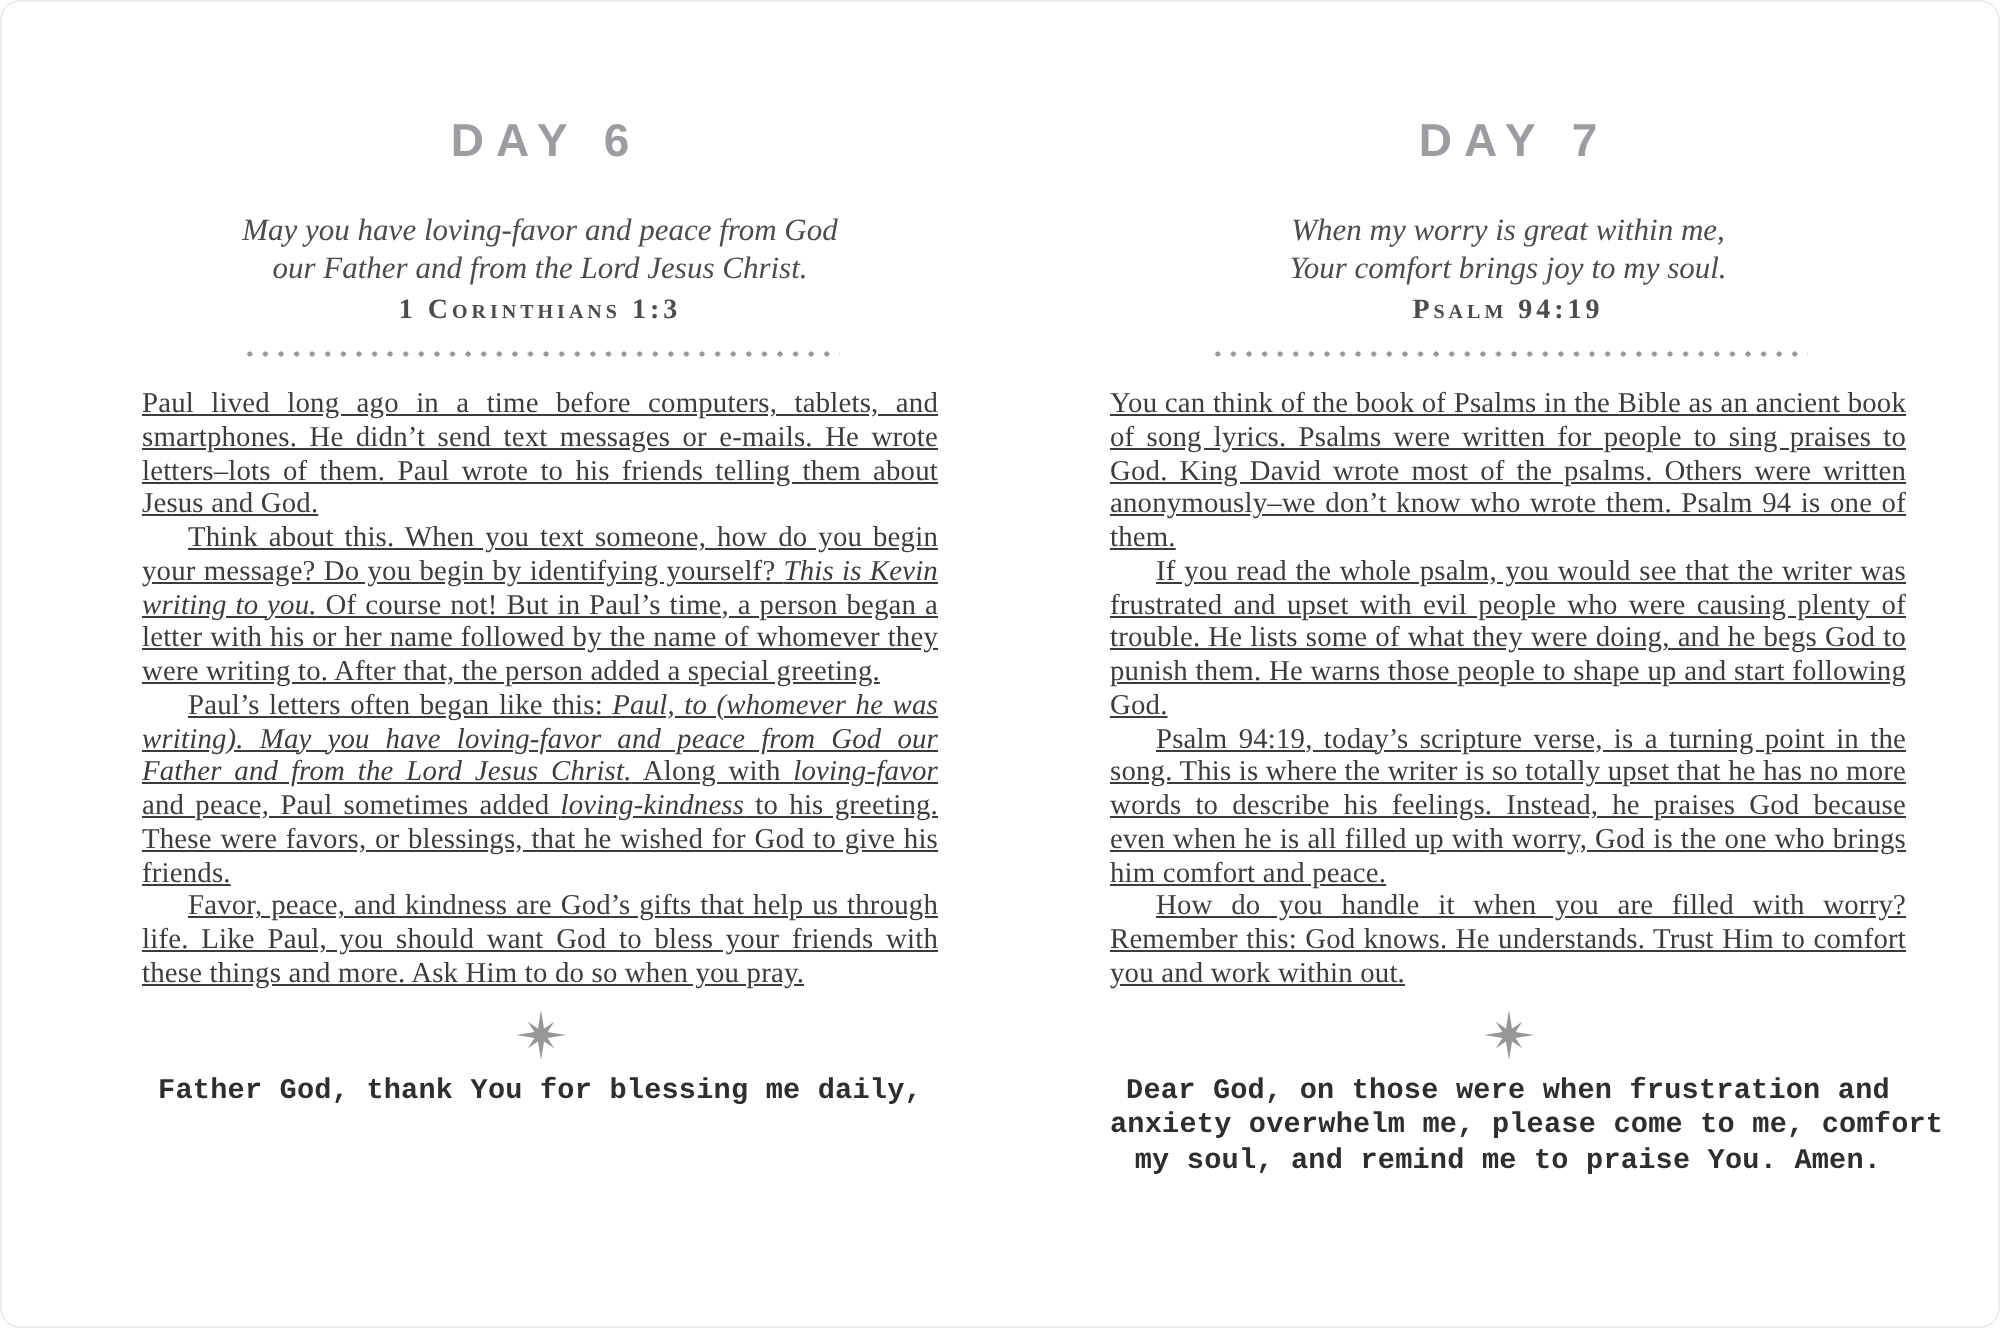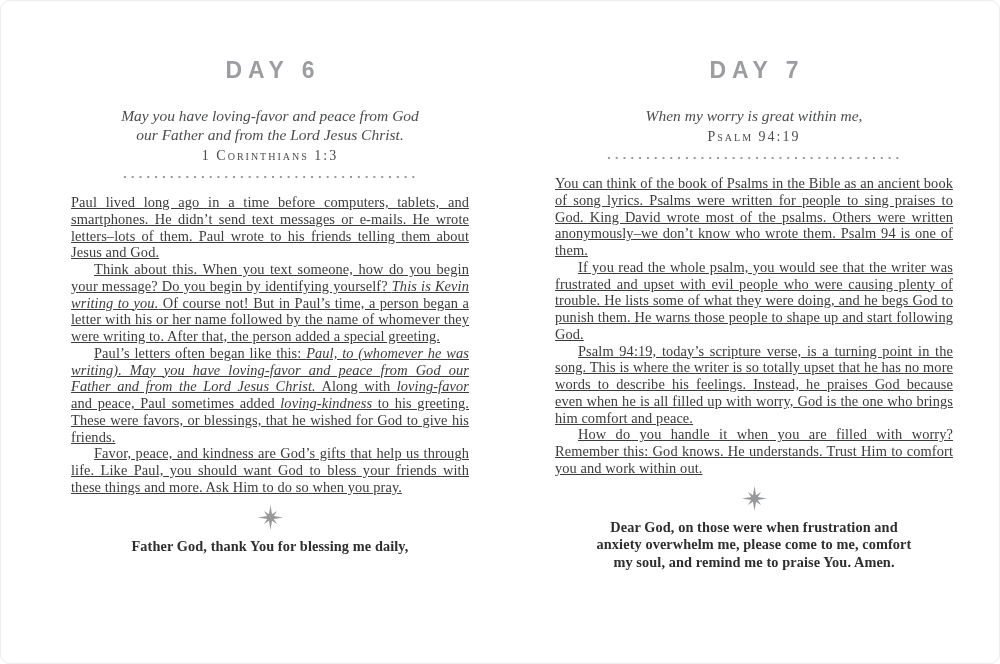--- a/index.html
+++ b/index.html
@@ -45,20 +45,21 @@
     color: #4a4c4e;
   }
   .verse .line { white-space: nowrap; }
 
   .reference {
     margin-top: 4px;
     font-variant: small-caps;
     font-size: 14px;
     letter-spacing: 2px;
     color: #4a4c4e;
+    font-weight: bold;
   }
 
   .dots {
     margin: 11px auto 0 auto;
     width: 299px;
     height: 4px;
     background-image: radial-gradient(circle, #96989a 1.15px, rgba(0,0,0,0) 1.45px);
     background-size: 7.8px 4px;
     background-repeat: repeat-x;
     background-position: 0 center;
@@ -78,21 +79,21 @@
 
   .star {
     margin-top: 9px;
     height: 26px;
     line-height: 0;
   }
   .star svg { display: inline-block; }
 
   .prayer {
     margin-top: 7px;
-    font-family: Liberation Serif, serif;
+    font-family: Liberation Mono, monospace;
     font-weight: 700;
     font-size: 14.3px;
     line-height: 17.6px;
     color: #2e2e2e;
     letter-spacing: 0.1px;
   }
   .prayer .line { white-space: nowrap; }
 </style>
 </head>
 <body>
@@ -120,20 +121,21 @@
   </div>
   <div class="prayer">
       <div class="line">Father God, thank You for blessing me daily,</div>
     </div>
 </section>
 
 <section class="page page-right">
   <h1 class="day-heading">DAY 7</h1>
   <div class="verse">
       <div class="line">When my worry is great within me,</div>
+      <div class="line">Your comfort brings joy to my soul.</div>
     </div>
   <div class="reference">Psalm 94:19</div>
   <div class="dots"></div>
   <div class="body-text">
       <p class="para"><span>You can think of the book of Psalms in the Bible as an ancient book of song lyrics. Psalms were written for people to sing praises to God. King David wrote most of the psalms. Others were written anonymously–we don’t know who wrote them. Psalm 94 is one of them.</span></p>
       <p class="para"><span>If you read the whole psalm, you would see that the writer was frustrated and upset with evil people who were causing plenty of trouble. He lists some of what they were doing, and he begs God to punish them. He warns those people to shape up and start following God.</span></p>
       <p class="para"><span>Psalm 94:19, today’s scripture verse, is a turning point in the song. This is where the writer is so totally upset that he has no more words to describe his feelings. Instead, he praises God because even when he is all filled up with worry, God is the one who brings him comfort and peace.</span></p>
       <p class="para"><span>How do you handle it when you are filled with worry? Remember this: God knows. He understands. Trust Him to comfort you and work within out.</span></p>
     </div>
   <div class="star">

